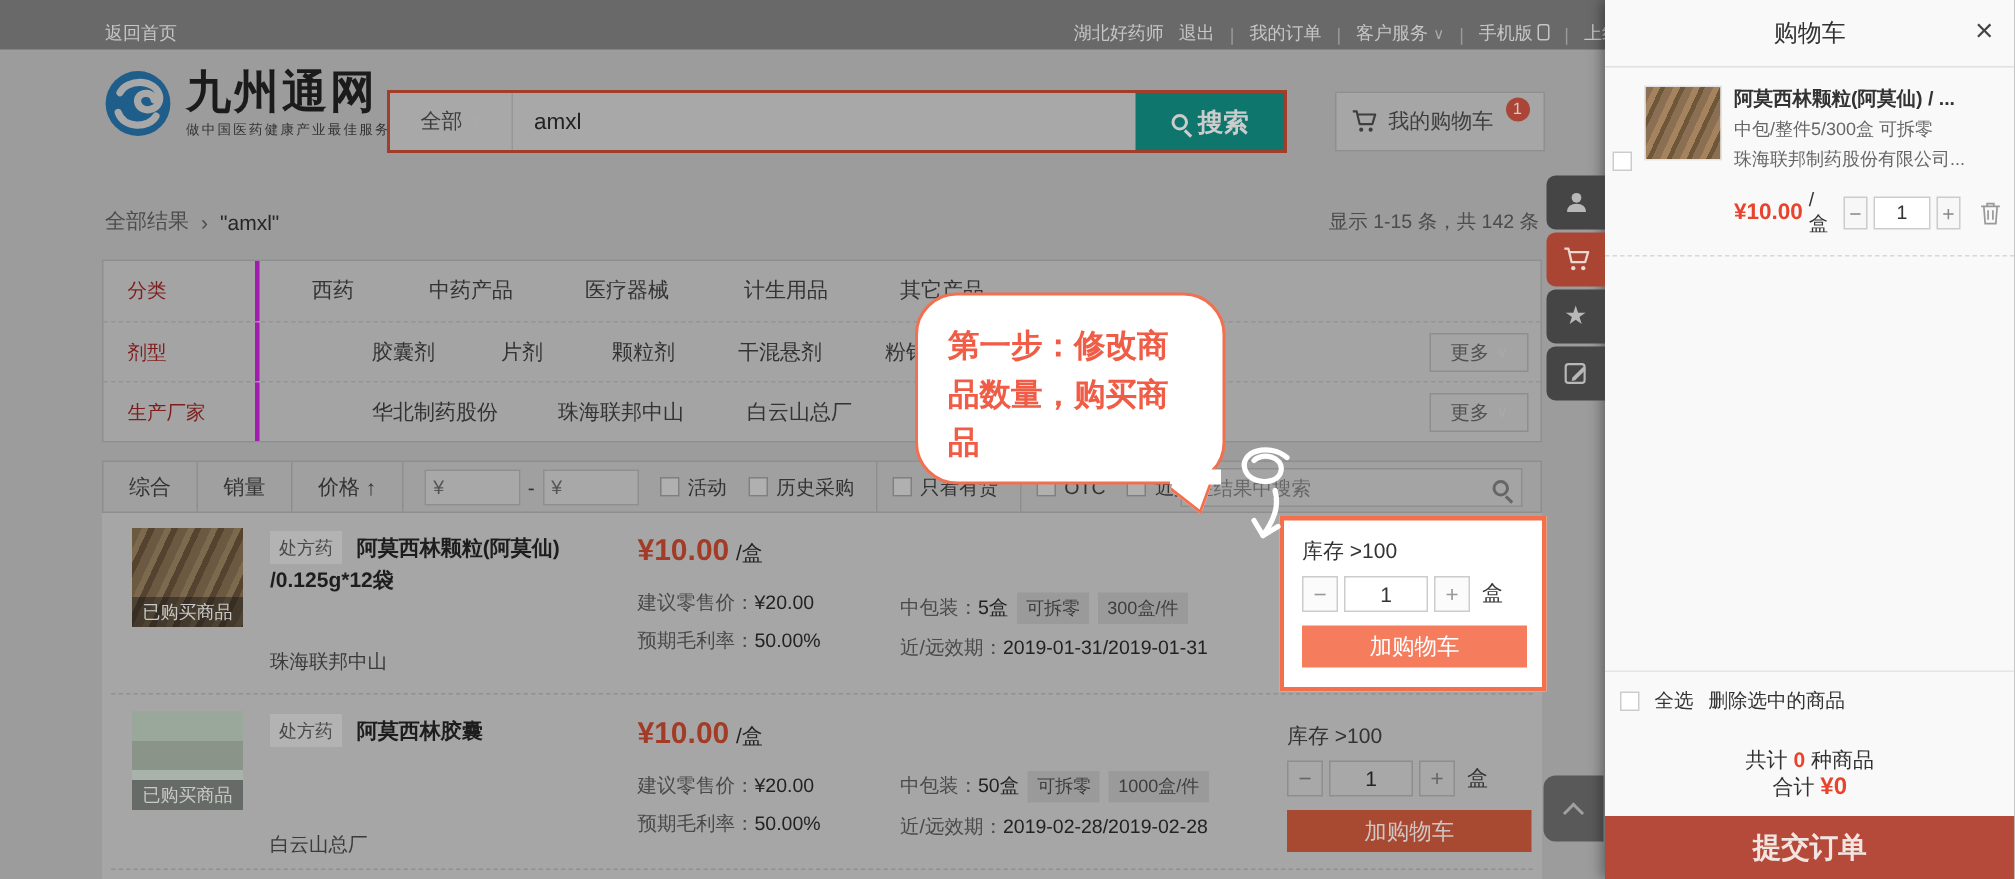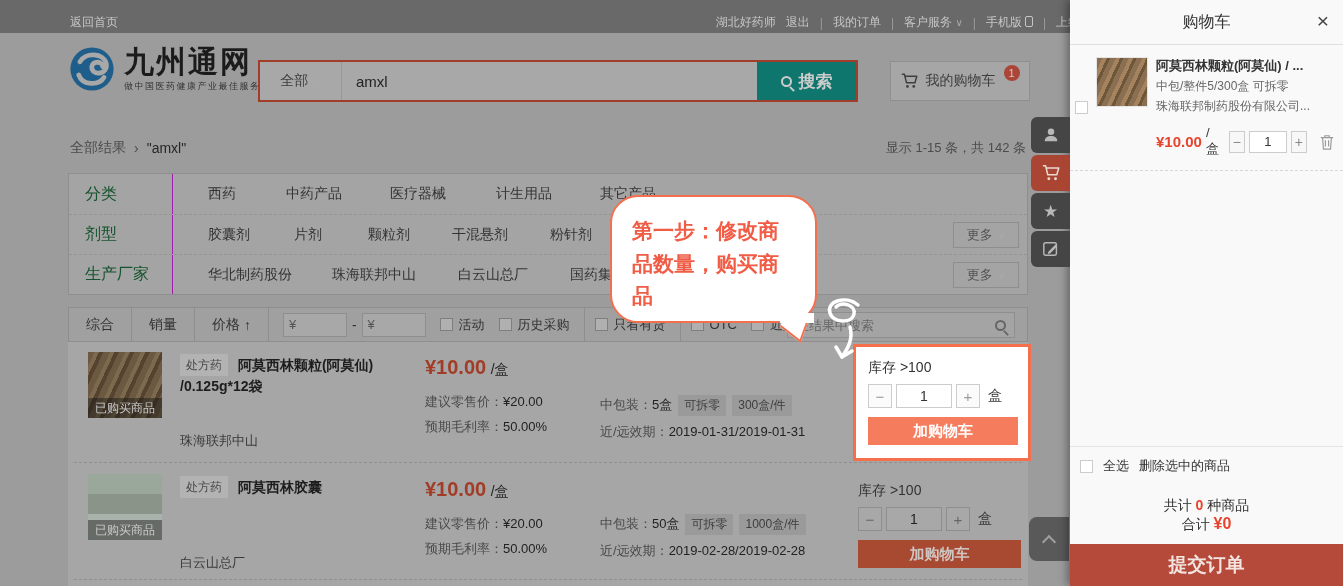--- a/index.html
+++ b/index.html
@@ -41,23 +41,23 @@
                   color:#d8c9c5; font-size:11px; display:flex; align-items:center; justify-content:center; }
 
   .crumb-row { position:absolute; left:70px; top:139px; width:956px; display:flex; justify-content:space-between;
                align-items:center; font-size:14px; color:#4c4c4c; }
   .crumb-left { display:flex; align-items:center; gap:8px; }
   .crumb-term { color:#262626; }
   .crumb-info { font-size:13px; }
 
   .filterbox { position:absolute; left:68px; top:173px; width:960px; background:#a4a4a4; border:1px solid #8e8e8e; }
   .f-row { display:flex; align-items:center; height:40px; position:relative; }
-  .f-row + .f-row { border-top:1px dashed #949494; }
-  .f-label { width:104px; padding-left:16px; font-size:16px; color:#14532d; align-self:stretch;
-             display:flex; align-items:center; border-right:1px solid #a21caf; }
+  .f-row + .f-row { border-top:1px dashed #949494;gap:40px; }
+  .f-label { width:104px; padding-left:16px; font-size:13px; color:#7f1d1d; align-self:stretch;
+             display:flex; align-items:center; border-right:3px solid #a21caf; }
   .f-opts { display:flex; align-items:center; font-size:14px; color:#333; }
   .f-opt { margin-left:0; cursor:pointer; white-space:nowrap; }
   .more-btn { position:absolute; right:8px; top:7px; width:66px; height:26px; border:1px solid #8e8e8e;
               background:#a4a4a4; color:#525252; font-size:13px; display:flex; align-items:center;
               justify-content:center; gap:5px; cursor:pointer; }
 
   .sortbar { position:absolute; left:68px; top:307px; width:960px; height:35px; background:#a0a0a0;
              border:1px solid #8e8e8e; display:flex; align-items:center; font-size:14px; color:#333; }
   .s-tab { padding:0 17px; height:100%; display:flex; align-items:center; border-right:1px solid #8e8e8e; cursor:pointer; }
   .s-price-range { display:flex; align-items:center; gap:5px; margin:0 14px; }
@@ -102,21 +102,21 @@
 
   
   .stock-label { font-size:14px; color:#333; }
   .stepper { display:flex; align-items:center; gap:4px; margin-top:7px; }
   .step-btn { width:24px; height:24px; border:1px solid #8e8e8e; background:#a8a8a8; color:#666;
               font-size:15px; display:flex; align-items:center; justify-content:center; cursor:pointer; }
   .step-input { width:56px; height:24px; border:1px solid #8e8e8e; background:#a8a8a8; text-align:center;
                 font-size:14px; color:#222; outline:none; }
   .step-unit { font-size:14px; color:#333; margin-left:4px; }
   .addcart-btn { margin-top:9px; width:163px; height:28px; border:none; background:#a84932; color:#cfc5c2;
-                 font-size:15px; font-weight:bold; cursor:pointer; }
+                 font-size:15px; font-weight:normal; cursor:pointer; }
   .stock-col-2 { position:absolute; left:790px; top:18px; }
 
   
   .highlight-box { position:absolute; left:853px; top:344px; width:178px; height:117px; background:#fff;
                    border:3px solid #f4704d; z-index:30; padding:12px 0 0 12px; }
   .highlight-box .stock-label { color:#333; }
   .highlight-box .step-btn { border:1px solid #ccc; background:#fbfbfb; color:#999; }
   .highlight-box .step-input { border:1px solid #ccc; background:#fff; color:#333; }
   .highlight-box .addcart-btn { background:#f57d5e; color:#fff; width:150px; }
 

